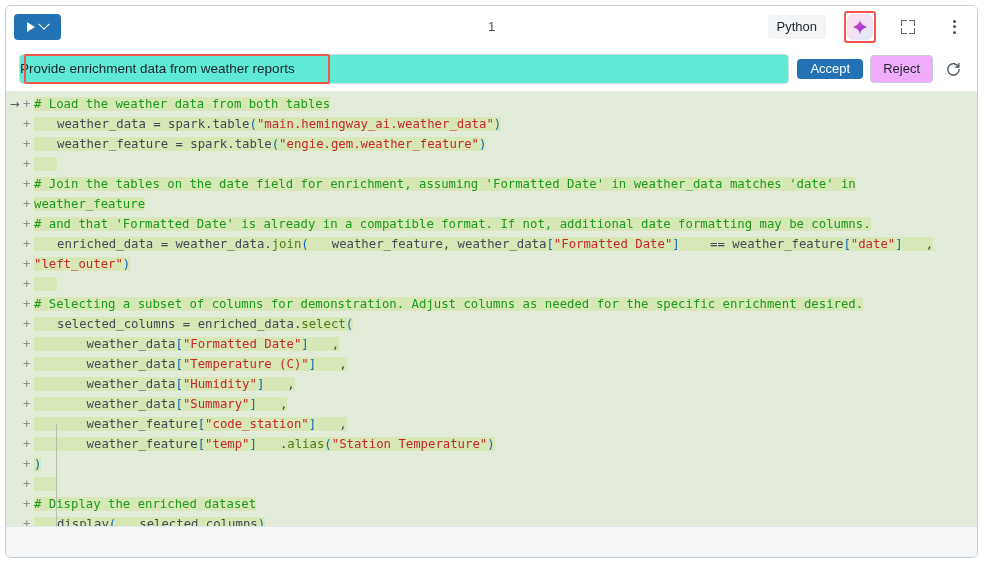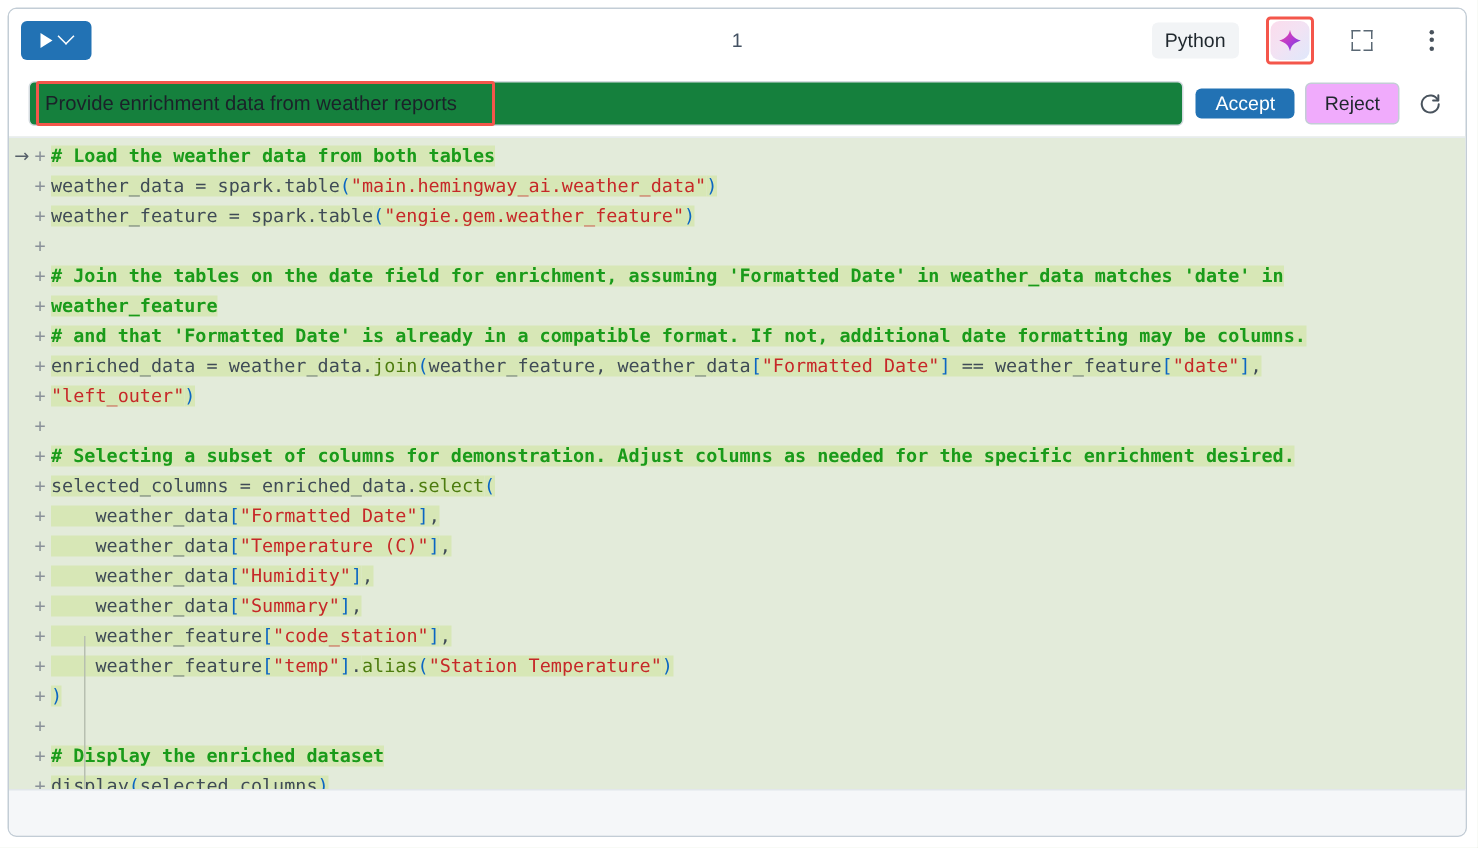--- a/index.html
+++ b/index.html
@@ -68,22 +68,22 @@
   .fs-ic i.br{bottom:0;right:0;border-left:none;border-top:none;}
   .kebab{display:flex;flex-direction:column;gap:2.5px;align-items:center;}
   .kebab span{width:3px;height:3px;border-radius:50%;background:#49535d;display:block;}
 
   
   .promptbar{
     flex:0 0 44px;height:44px;display:flex;align-items:center;
     padding:0 9px 0 13px;box-sizing:border-box;position:relative;
   }
   .prompt-field{
-    flex:1;height:30px;border:1px solid #d5dbe0;border-radius:4px;background:#15803d;
-    display:flex;align-items:center;padding:0 10px;box-sizing:border-box;
+    flex:1;height:30px;border:1px solid #d5dbe0;border-radius:4px;background:#5eead4;
+    display:flex;align-items:center;padding:0 0;box-sizing:border-box;
     position:relative;margin-right:8px;
   }
   .prompt-text{
     font-size:13.5px;color:#1b2229;line-height:18px;white-space:nowrap;
     position:relative;
   }
   .prompt-hl{
     position:absolute;left:4px;top:-1px;width:302px;height:26px;
     border:2px solid #f4564b;border-radius:2px;pointer-events:none;
   }
@@ -119,25 +119,25 @@
     width:11px;flex:0 0 11px;text-align:left;color:#8a9199;
   }
   .code-txt{position:relative;}
   .hl{background:#d7e7b6;}
   .indent-guide{
     position:absolute;left:50px;top:332px;width:1px;height:118px;background:#b7bfb0;
   }
   .footer-pad{flex:0 0 30px;background:#f5f7f9;border-top:1px solid #e2e7eb;}
 
   
-  .c  {color:#1a9b1a;font-weight:bold;}      
+  .c  {color:#1a9b1a;font-weight:normal;}      
   .s  {color:#c62828;}                        
   .k  {color:#0b66c3;}                        
   .fn {color:#4d7c0f;}                        
-  .p  {color:#3f4b56;}
+  .p  {color:#3f4b56;padding-left:23px;}
 </style>
 </head>
 <body>
 
 <div class="cell">
 
   <div class="toolbar">
     <div class="run-btn">
       <span class="play-tri"></span>
       <span class="chev-down"></span>

